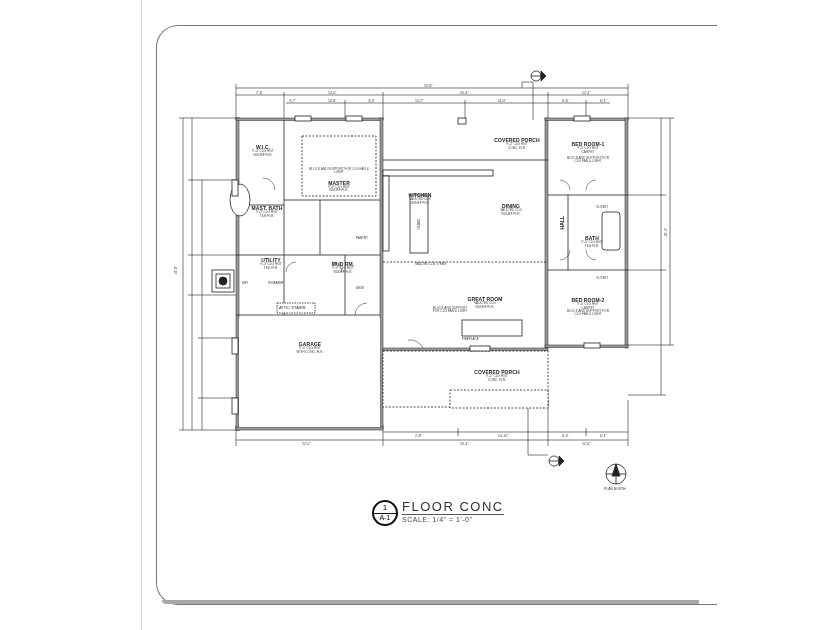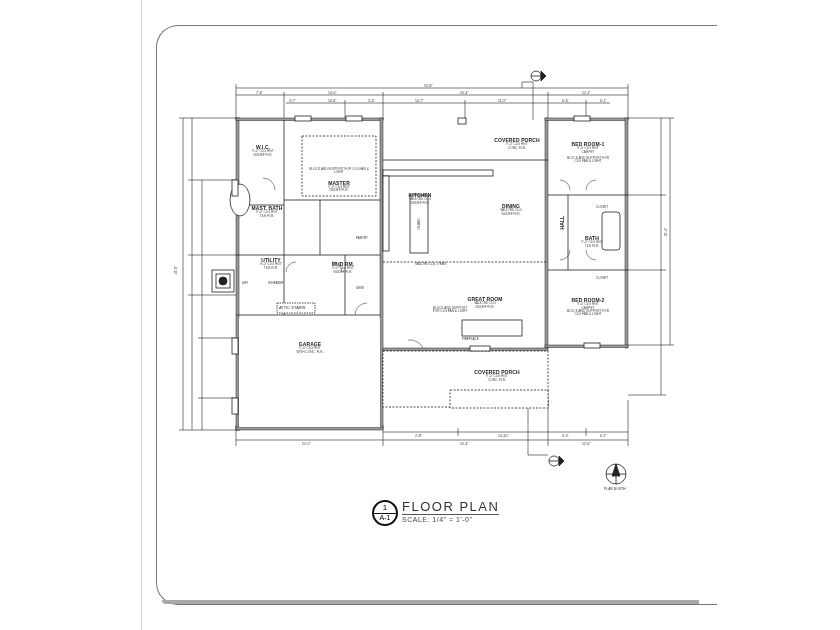--- a/index.html
+++ b/index.html
@@ -282,15 +282,15 @@
 <div class="dim" style="left:662px;top:230px;transform:rotate(-90deg);">35'-4"</div>
 
 <div class="north-lbl">PLAN NORTH</div>
 
 <div class="title-block">
   <div class="title-circle">
     <div class="title-num">1</div>
     <div class="hr"></div>
     <div class="title-sheet">A-1</div>
   </div>
-  <div class="title-text">FLOOR PLAN</div>
+  <div class="title-text">FLOOR CONC</div>
   <div class="title-scale">SCALE: 1/4" = 1'-0"</div>
 </div>
 
 </body></html>

